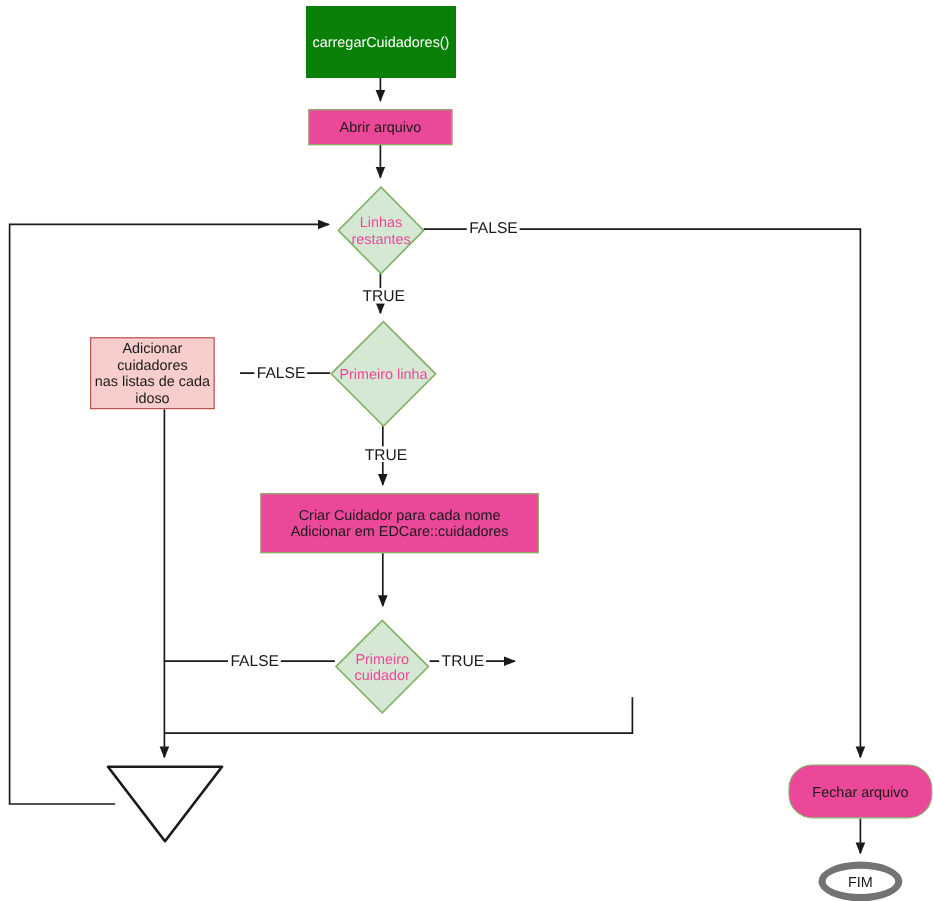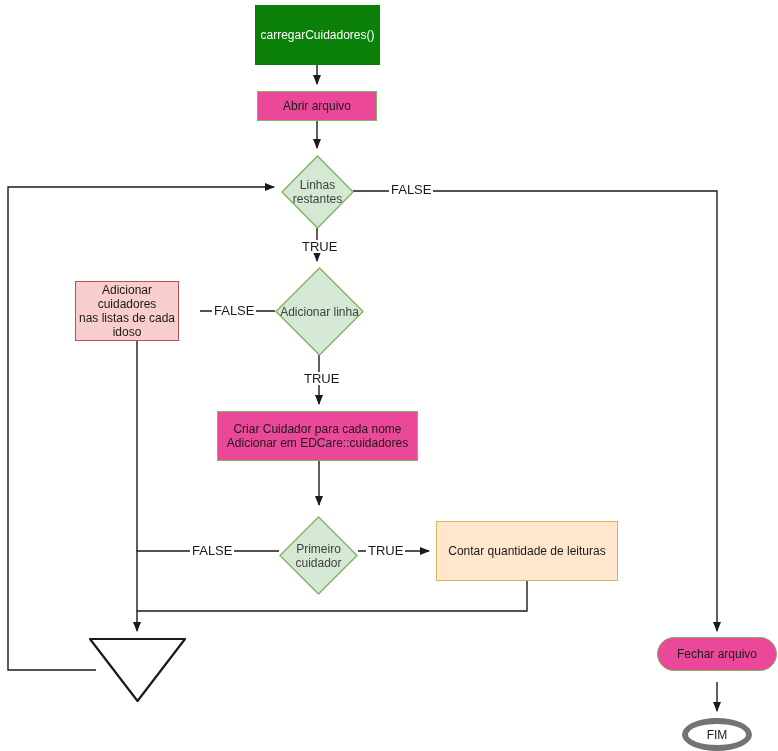--- a/index.html
+++ b/index.html
@@ -72,21 +72,21 @@
     left: 0;
     top: 0;
     width: 100%;
     height: 100%;
     display: flex;
     align-items: center;
     justify-content: center;
     text-align: center;
     font-size: 12px;
     line-height: 14px;
-    color: #404040;
+    color: #ec4899;
     white-space: pre-line;
   }
   .ellipse {
     border: 6px solid #737373;
     background: #ffffff;
     border-radius: 50%;
   }
   .tri-wrap {
     position: absolute;
     z-index: 3;
@@ -156,53 +156,50 @@
       <polygon points="36.5,1 72,37 36.5,73 1,37" fill="#d5e8d4" stroke="#82b366" stroke-width="1.4"></polygon>
     </svg>
     <div class="diamond-label">Linhas
 restantes</div>
   </div>
 
   <div class="diamond-wrap" style="left:275px; top:267px; width:89px; height:89px;">
     <svg width="89" height="89" viewBox="0 0 89 89" xmlns="http://www.w3.org/2000/svg">
       <polygon points="44.5,1 88,44.5 44.5,88 1,44.5" fill="#d5e8d4" stroke="#82b366" stroke-width="1.4"></polygon>
     </svg>
-    <div class="diamond-label">Adicionar linha</div>
+    <div class="diamond-label">Primeiro linha</div>
   </div>
 
   <div class="node box-pink" style="left:75px; top:281px; width:104px; height:60px;">
     <span class="node-label">Adicionar cuidadores
 nas listas de cada
 idoso</span>
   </div>
 
-  <div class="node box" style="left:217px; top:411px; width:201px; height:50px;">
+  <div class="node box" style="left:217px; top:411px; width:232px; height:50px;">
     <span class="node-label">Criar Cuidador para cada nome
 Adicionar em EDCare::cuidadores</span>
   </div>
 
   <div class="diamond-wrap" style="left:279px; top:516px; width:79px; height:79px;">
     <svg width="79" height="79" viewBox="0 0 79 79" xmlns="http://www.w3.org/2000/svg">
       <polygon points="39.5,1 78,39.5 39.5,78 1,39.5" fill="#d5e8d4" stroke="#82b366" stroke-width="1.4"></polygon>
     </svg>
     <div class="diamond-label">Primeiro
 cuidador</div>
   </div>
 
-  <div class="node box-yellow" style="left:436px; top:521px; width:182px; height:60px;">
-    <span class="node-label">Contar quantidade de leituras</span>
-  </div>
 
   <div class="tri-wrap" style="left:88px; top:637px; width:99px; height:66px;">
     <svg width="99" height="66" viewBox="0 0 99 66" xmlns="http://www.w3.org/2000/svg">
       <polygon points="2,2 97,2 49.5,64" fill="#ffffff" stroke="#1a1a1a" stroke-width="2.2" stroke-linejoin="round"></polygon>
     </svg>
   </div>
 
-  <div class="node box" style="left:657px; top:637px; width:120px; height:34px;border-radius:20px;">
+  <div class="node box" style="left:657px; top:637px; width:120px; height:45px;border-radius:20px;">
     <span class="node-label">Fechar arquivo</span>
   </div>
 
   <div class="node ellipse" style="left:682px; top:718px; width:70px; height:33px;">
     <span class="node-label">FIM</span>
   </div>
 
   <div class="edge-label" style="left:389px; top:183px;">FALSE</div>
 
   <div class="edge-label" style="left:300px; top:240px;">TRUE</div>

